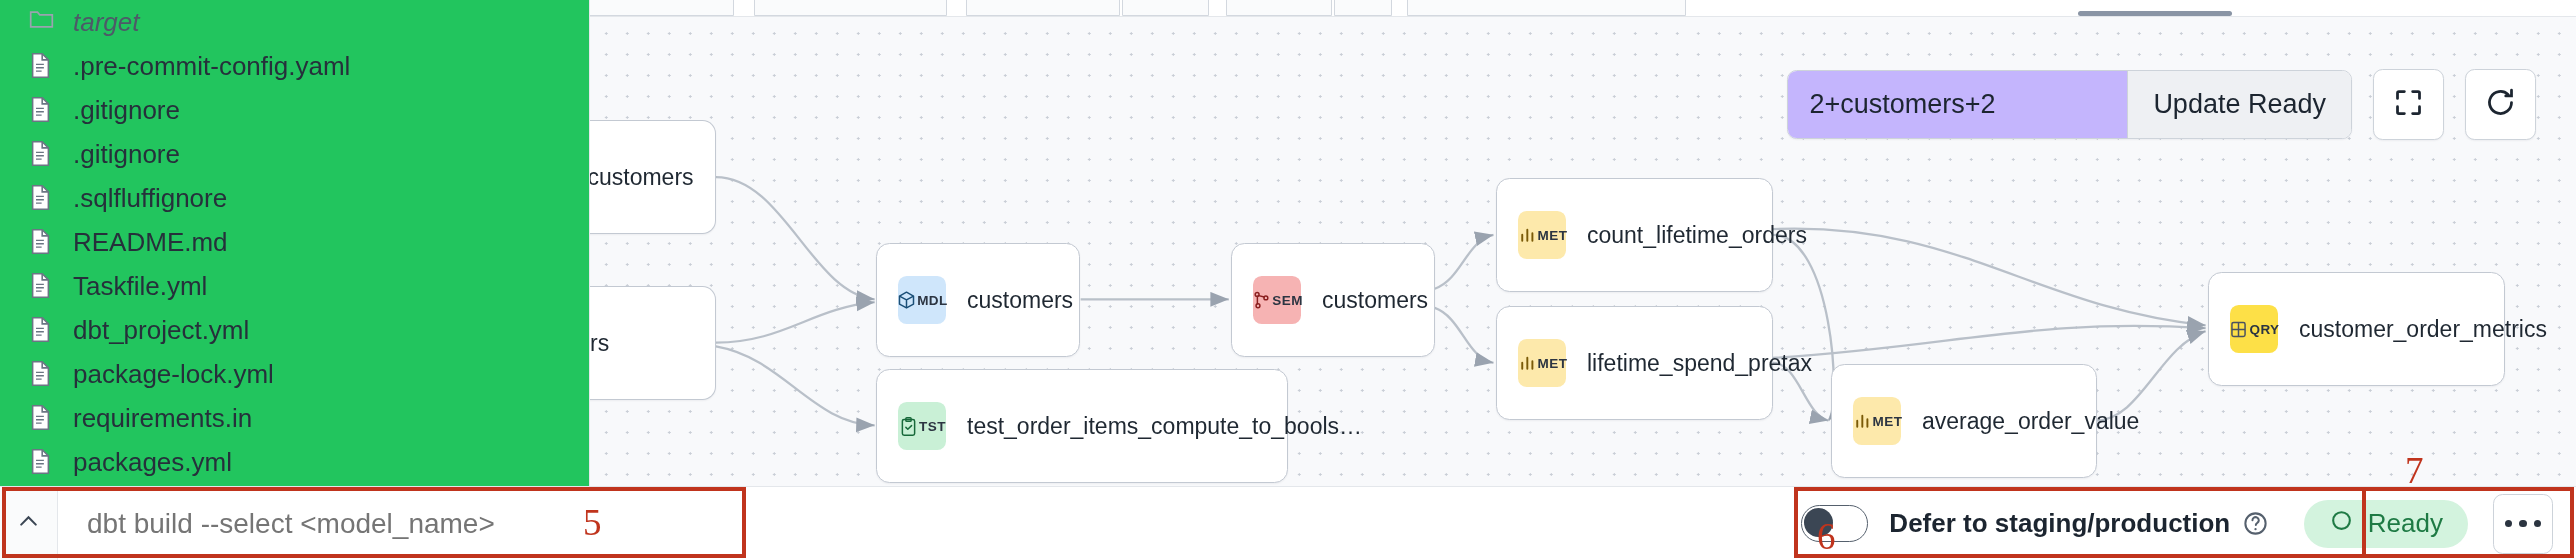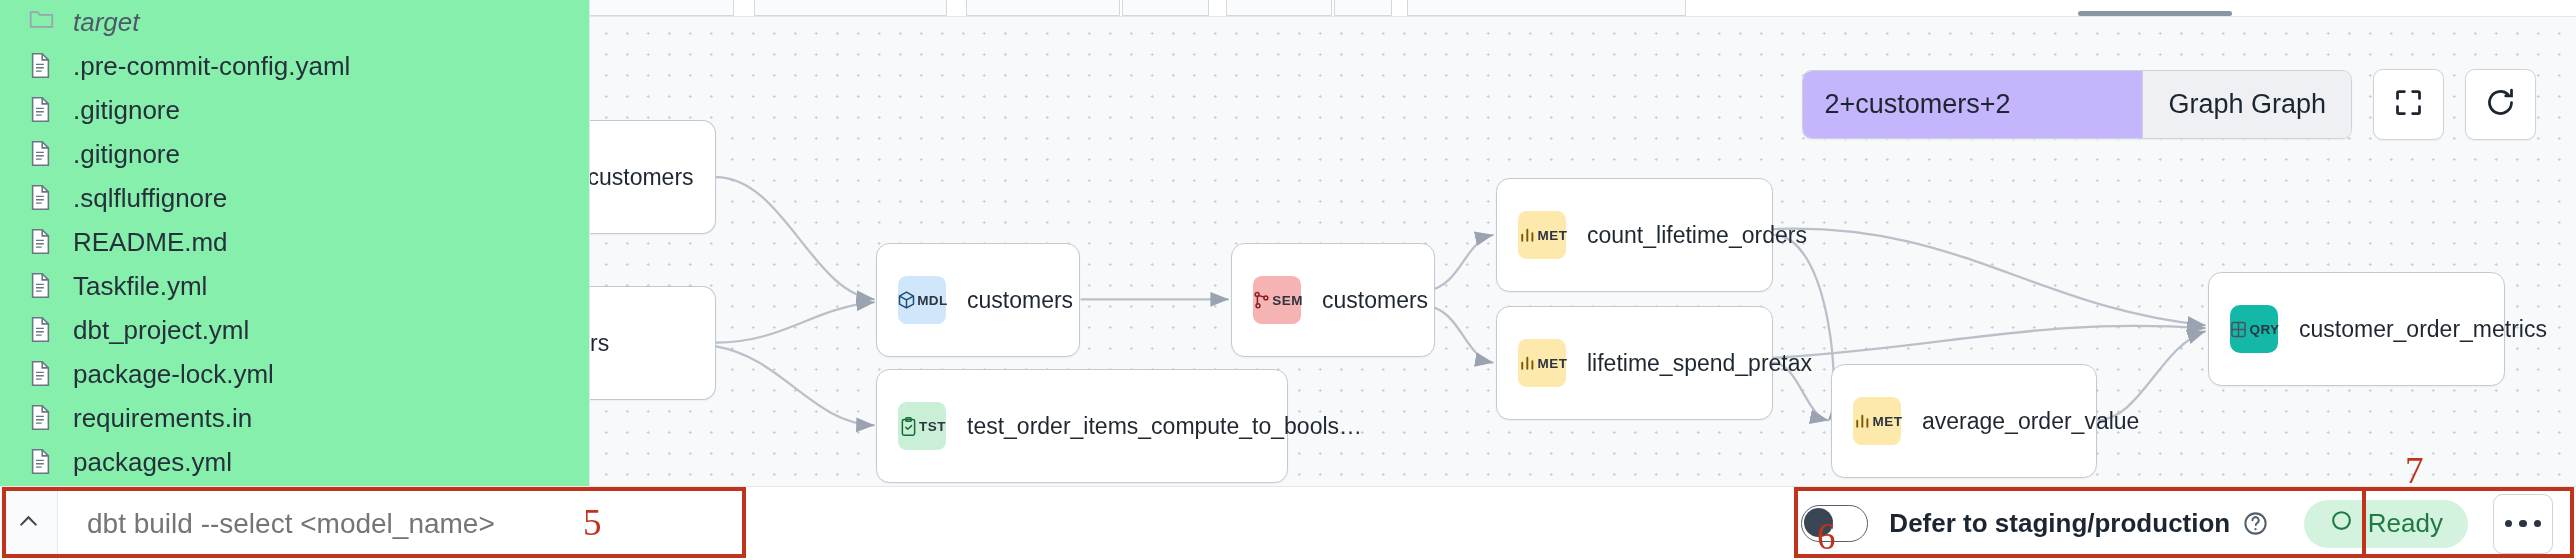--- a/index.html
+++ b/index.html
@@ -8,21 +8,21 @@
     font-family: "Liberation Sans", sans-serif;
     background: #ffffff;
     overflow: hidden;
   }
   #root { position: relative; width: 2576px; height: 561px; }
 
   
   #file-explorer {
     position: absolute; left: 0; top: 0;
     width: 590px; height: 486px;
-    background: #86efac;
+    background: #22c55e;
     border-right: 1.9px solid #e4e7eb;
     padding-top: 0px;
     overflow: hidden;
   }
   .file-row {
     display: flex; align-items: center;
     height: 44px;
     padding-left: 29px;
     font-size: 26px;
     color: #26303b;
@@ -356,21 +356,21 @@
         <path d="M1228,377 C1255,377 1262,432 1286,437"></path>
         <path d="M1228,238 C1420,230 1500,320 1678,338"></path>
         <path d="M1228,372 C1420,360 1500,330 1678,341"></path>
         <path d="M1564,437 C1610,437 1630,360 1678,344"></path>
       </g>
     </svg>
 
     <div id="graph-controls">
       <div class="input-group">
         <input id="graph-select-input" value="2+customers+2" placeholder="2+customers+2" style="">
-        <div id="update-graph-button">Graph Graph</div>
+        <div id="update-graph-button">Update Ready</div>
       </div>
       <div class="icon-button">
         <span>
           <svg width="33" height="33" viewBox="0 0 24 24" fill="none" stroke="#1c2530" stroke-width="2" stroke-linecap="round">
             <path d="M4 9V5a1 1 0 011-1h4"></path>
             <path d="M20 9V5a1 1 0 00-1-1h-4"></path>
             <path d="M4 15v4a1 1 0 001 1h4"></path>
             <path d="M20 15v4a1 1 0 01-1 1h-4"></path>
           </svg>
         </span>
@@ -458,21 +458,21 @@
             <span>
               <svg width="21" height="21" viewBox="0 0 24 24" fill="none" stroke="#7a5a07" stroke-width="2.2" stroke-linecap="round">
                 <path d="M6 18V11M11.8 18V5.5M17.6 18v-8.5"></path>
               </svg>
             </span>
             <span class="btxt" style="color: rgb(44, 53, 66);">MET</span>
           </div>
           <span class="nlabel">average_order_value</span>
         </div>
         <div class="node" style="left: 1618px; top: 272px; width: 297px; height: 114px;">
-          <div class="badge" style="background: #14b8a6; border-radius: 10px;">
+          <div class="badge" style="background: #fde047;">
             <span>
               <svg width="21" height="21" viewBox="0 0 24 24" fill="none" stroke="#4a5260" stroke-width="1.7">
                 <rect x="4.5" y="4" width="15" height="16" rx="2"></rect>
                 <path d="M12 4v16M4.5 12h15"></path>
               </svg>
             </span>
             <span class="btxt" style="color: rgb(44, 53, 66);">QRY</span>
           </div>
           <span class="nlabel">customer_order_metrics</span>
         </div>

